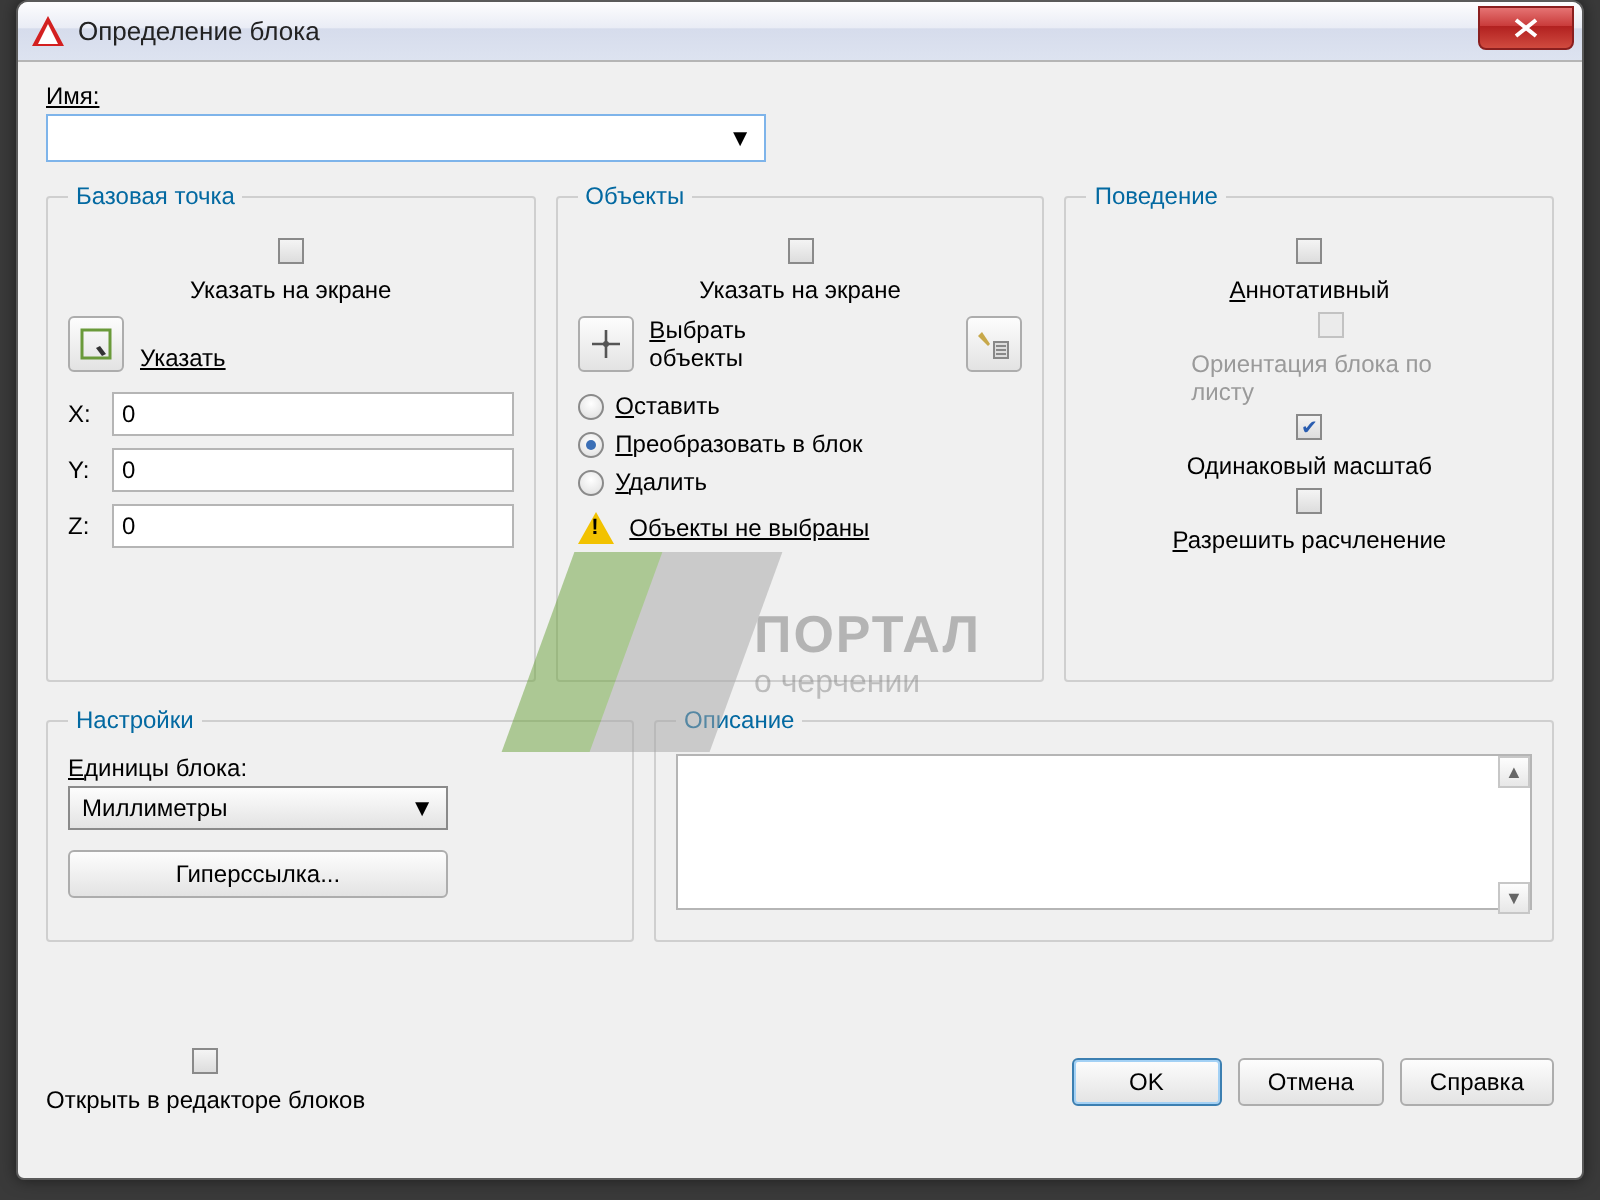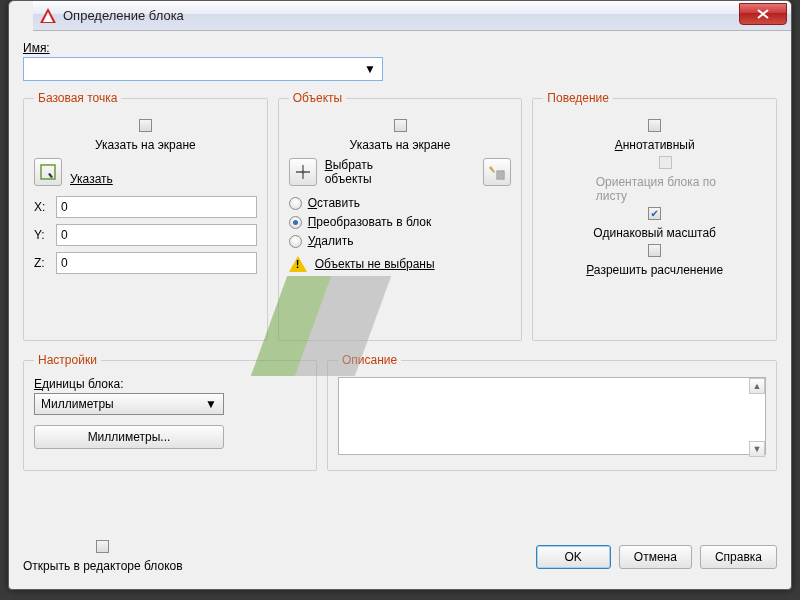--- a/index.html
+++ b/index.html
@@ -1,28 +1,28 @@
 <!DOCTYPE html>
 <html><head>
 <meta charset="utf-8">
 <style>
   * { box-sizing: border-box; font-family: "Segoe UI", Tahoma, sans-serif; font-size: 12px; }
   body { margin: 0; background:#3a3a3a; width:800px; height:600px; position:relative; }
-  .window { position:absolute; left:8px; top:0; width:784px; height:590px; background:#f0f0f0; border:1px solid #5a5a5a; border-radius:6px 6px 4px 4px; overflow:hidden; box-shadow:0 0 8px rgba(0,0,0,0.5);padding-left:24px;}
+  .window { position:absolute; left:8px; top:0; width:784px; height:590px; background:#f0f0f0; border:1px solid #5a5a5a; border-radius:6px 6px 4px 4px; overflow:hidden; box-shadow:0 0 8px rgba(0,0,0,0.5);}
   .titlebar { height:30px; background:linear-gradient(to bottom,#fdfdfe 0%,#e9ecf5 45%,#d6dcec 46%,#dde3f0 100%); display:flex; align-items:center; padding:0 4px 0 6px; border-bottom:1px solid #b5b5b5;}
   .titlebar .appicon { width:18px; height:18px; margin-right:6px; }
   .titlebar .title { flex:1; color:#222; font-size:13px; }
   .closebtn { width:48px; height:22px; margin-top:-4px; background:linear-gradient(to bottom,#e57373 0%,#c93b3a 45%,#b22120 46%,#d04a3f 100%); border:1px solid #8a1f1f; border-radius:0 0 4px 4px; display:flex; align-items:center; justify-content:center; color:#fff; font-weight:bold; font-size:13px;}
   .client { position:absolute; left:0; right:0; top:30px; bottom:0; padding:10px 14px 12px 14px; }
   .lbl { display:block; margin-bottom:2px; }
   .underline { text-decoration:underline; }
   .combo { width:360px; height:24px; border:1px solid #7eb4ea; background:#fff; display:flex; align-items:center; }
   .combo .arrow { margin-left:auto; padding:0 6px; color:#000; }
   fieldset { border:1px solid #cfcfcf; border-radius:2px; margin:0; padding:10px 10px 12px 10px; background:#f0f0f0; }
-  legend { padding:0 4px; color:#c2410c; }
+  legend { padding:0 4px; color:#0369a1; }
   .row3 { display:flex; gap:10px; margin-top:10px; }
   .row3 > fieldset { flex:1; min-height:250px; }
   .chk { display:flex; align-items:center; gap:6px; margin:4px 0;flex-direction:column; }
   .chkbox { width:13px; height:13px; border:1px solid #8a8a8a; background:linear-gradient(to bottom,#f4f4f4,#ddd); display:inline-flex; align-items:center; justify-content:center; font-size:10px; color:#2a5db0;}
   .chkbox.disabled { border-color:#c2c2c2; background:#ebebeb;}
   .radio { display:flex; align-items:center; gap:6px; margin:5px 0; }
   .rad { width:13px; height:13px; border:1px solid #8a8a8a; border-radius:50%; background:radial-gradient(circle at 50% 35%,#fff,#ddd); display:inline-flex; align-items:center; justify-content:center;}
   .rad .dot { width:5px; height:5px; border-radius:50%; background:#3b6fb6; display:none;}
   .rad.sel .dot{display:block;}
   .iconbtn { width:28px; height:28px; border:1px solid #adadad; background:linear-gradient(to bottom,#fdfdfd,#e3e3e3); border-radius:3px; display:inline-flex; align-items:center; justify-content:center;}
@@ -32,21 +32,21 @@
   .coord { display:flex; align-items:center; gap:8px; margin:6px 0;}
   .coord label{ width:14px;}
   .coord input{ flex:1; }
   .warnrow { display:flex; align-items:center; gap:8px; margin-top:8px;text-decoration:underline;}
   .tri { width:0;height:0;border-left:9px solid transparent;border-right:9px solid transparent;border-bottom:16px solid #f2c200; position:relative;}
   .tri::after{content:"!";position:absolute;left:-2px;top:2px;font-weight:bold;color:#000;font-size:11px;}
   .row2 { display:flex; gap:10px; margin-top:12px;}
   .row2 > fieldset:first-child { width:294px; }
   .row2 > fieldset:last-child { flex:1; }
   textarea.desc { width:100%; height:78px; border:1px solid #b5b5b5; background:#fff; resize:none; }
-  .footer { position:absolute; left:14px; right:14px; bottom:12px; display:flex; align-items:center; }
+  .footer { position:absolute; left:14px; right:14px; bottom:28px; display:flex; align-items:center; }
   .footer .spacer{flex:1;}
   .select { width:190px; height:22px; border:1px solid #8a8a8a; background:linear-gradient(to bottom,#fdfdfd,#e3e3e3); display:flex; align-items:center; padding:0 6px;}
   .select .arrow{margin-left:auto;}
   .disabled-text{ color:#9a9a9a; }
   .pickline{ display:flex; align-items:flex-end; gap:8px; margin:6px 0 10px 0;}
   .wm { position:absolute; left:260px; top:240px; width:300px; height:110px; pointer-events:none; opacity:0.5; display:flex; align-items:center;}
   .wm .bar{width:60px;height:100px;transform:skewX(-20deg);margin-right:-16px;}
   .wm .t1{font-size:26px;font-weight:bold;color:#7a7a7a;letter-spacing:1px;}
   .wm .t2{font-size:16px;color:#8a8a8a;}
   .scroll-up { width:16px; height:16px; border:1px solid #c7c7c7; background:linear-gradient(to bottom,#fdfdfd,#e7e7e7); display:flex; align-items:center; justify-content:center; font-size:9px; color:#666; position:absolute; right:1px; top:1px;}
@@ -176,21 +176,21 @@
     <div class="row2">
       <fieldset>
         <legend>Настройки</legend>
         <label class="lbl"><span class="underline">Е</span>диницы блока:</label>
         <div class="select">
           <span>Миллиметры</span>
           <span class="arrow">▼</span>
         </div>
         <div style="height:10px"></div>
         <div class="btn" style="width:190px">
-            <span>Миллиметры...</span>
+            <span>Гиперссылка...</span>
           </div>
       </fieldset>
 
       <fieldset>
         <legend>Описание</legend>
         <div class="ta-wrap">
           <textarea class="desc" value="" style=""></textarea>
           <div class="scroll-up">▲</div>
           <div class="scroll-dn">▼</div>
         </div>
@@ -212,16 +212,20 @@
         </div>
       <div style="width:8px"></div>
       <div class="btn">
           <span>Справка</span>
         </div>
     </div>
 
     <div class="wm">
       <div class="bar" style="background:#6aa23a"></div>
       <div class="bar" style="background:#a6a6a6"></div>
+      <div style="margin-left:20px">
+        <div class="t1">ПОРТАЛ</div>
+        <div class="t2">о черчении</div>
+      </div>
     </div>
 
   </div>
 </div>
 
 </body></html>

